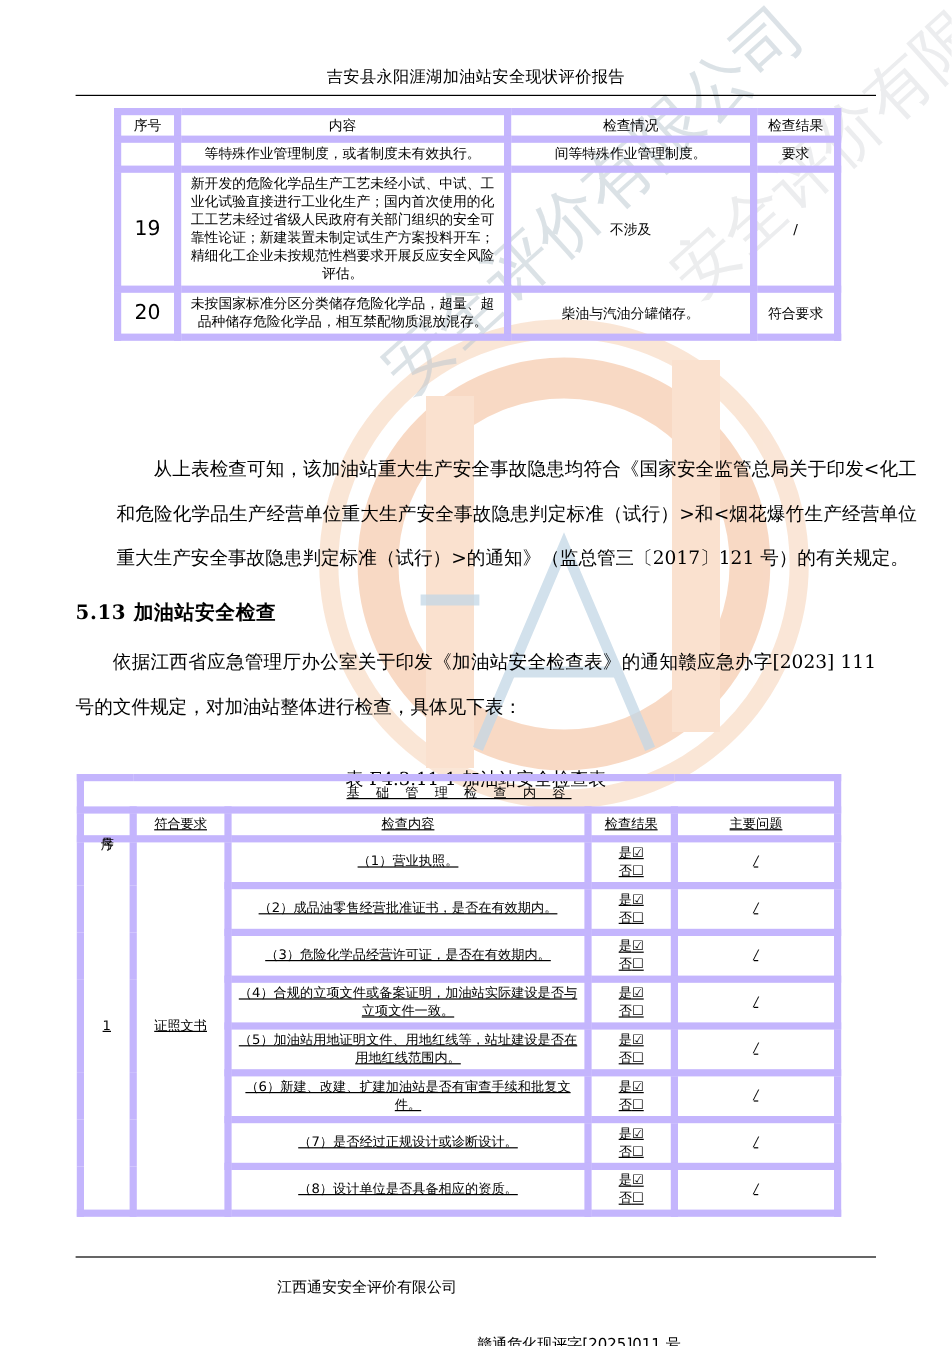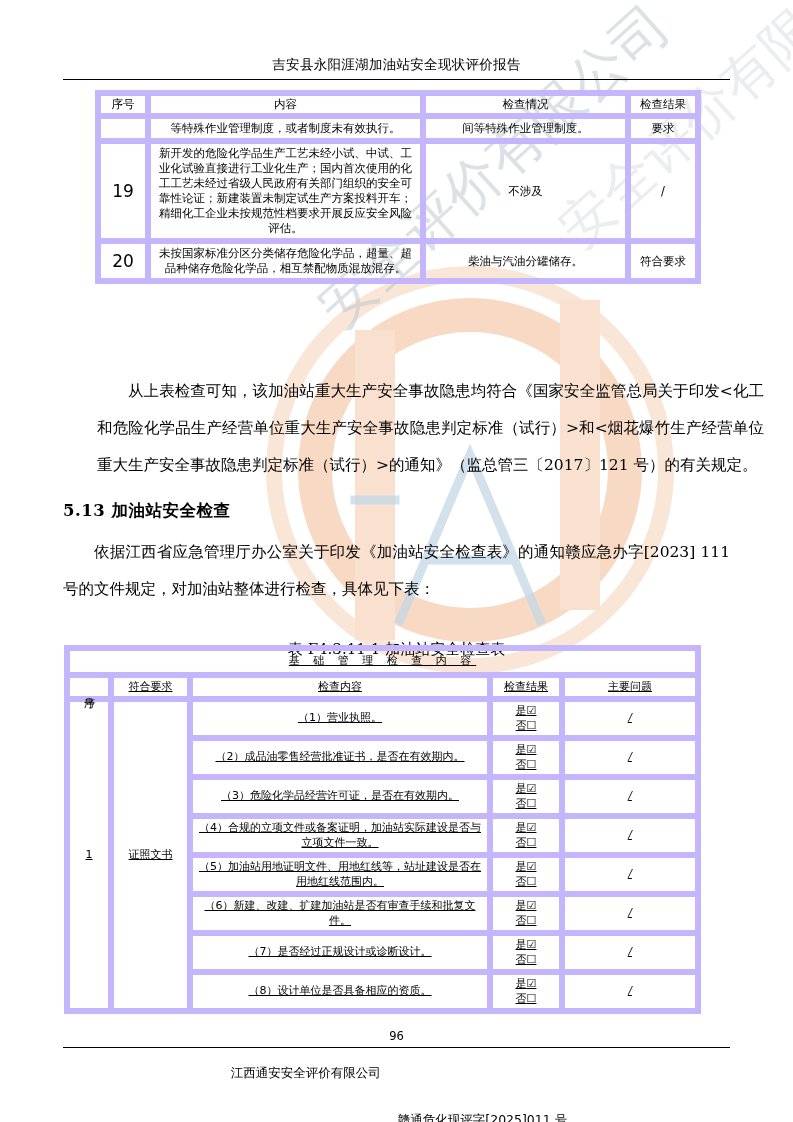--- a/index.html
+++ b/index.html
@@ -374,21 +374,20 @@
           <td class="cell-item-text">（8）设计单位是否具备相应的资质。</td>
           <td class="result-cell">
             <span class="opt"><span>是</span><span>☑</span></span>
             <span class="opt"><span>否</span><span>☐</span></span>
           </td>
           <td class="slash">/</td>
         </tr>
       </tbody>
     </table>
 
-    <div class="page-number">96</div>
     <div class="footer-rule"></div>
     <div class="doc-footer">
       <div class="f-left">江西通安安全评价有限公司</div>
       <div class="f-right">赣通危化现评字[2025]011 号</div>
     </div>
 
   </div>
 </div>
 
 </body></html>

